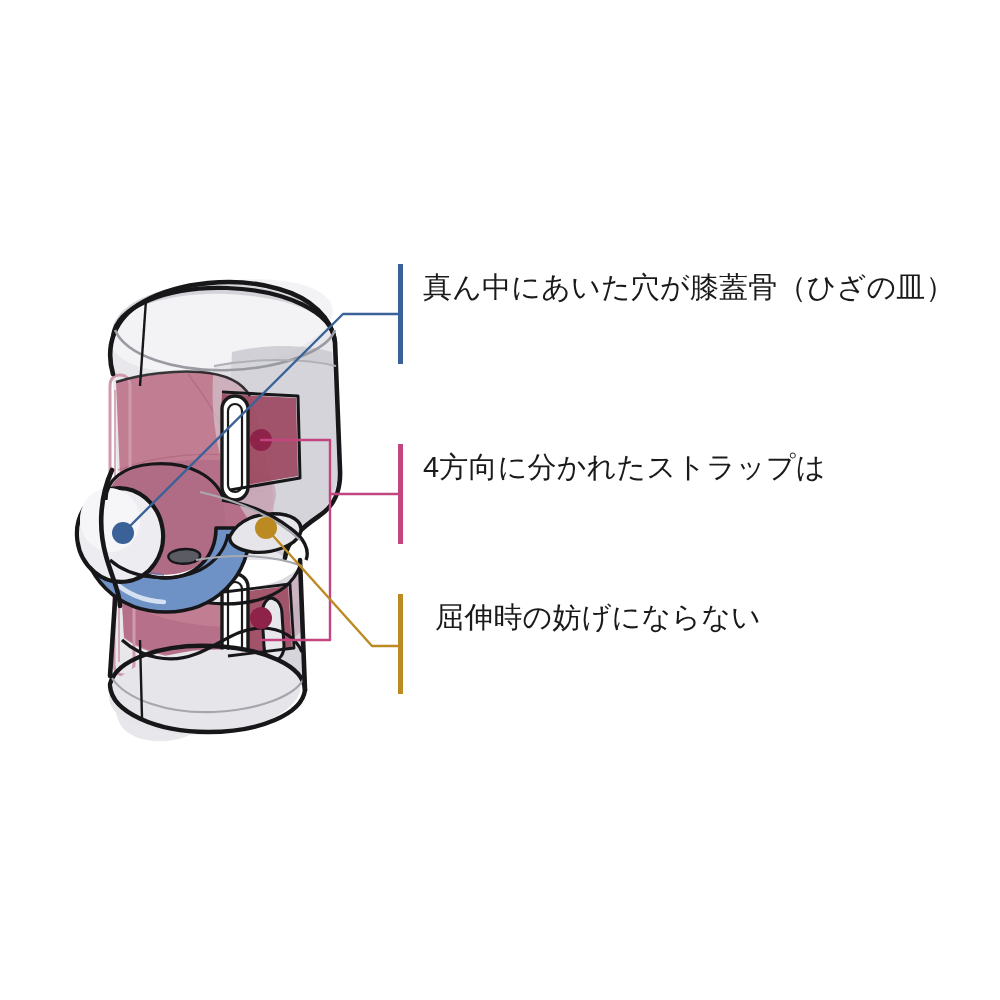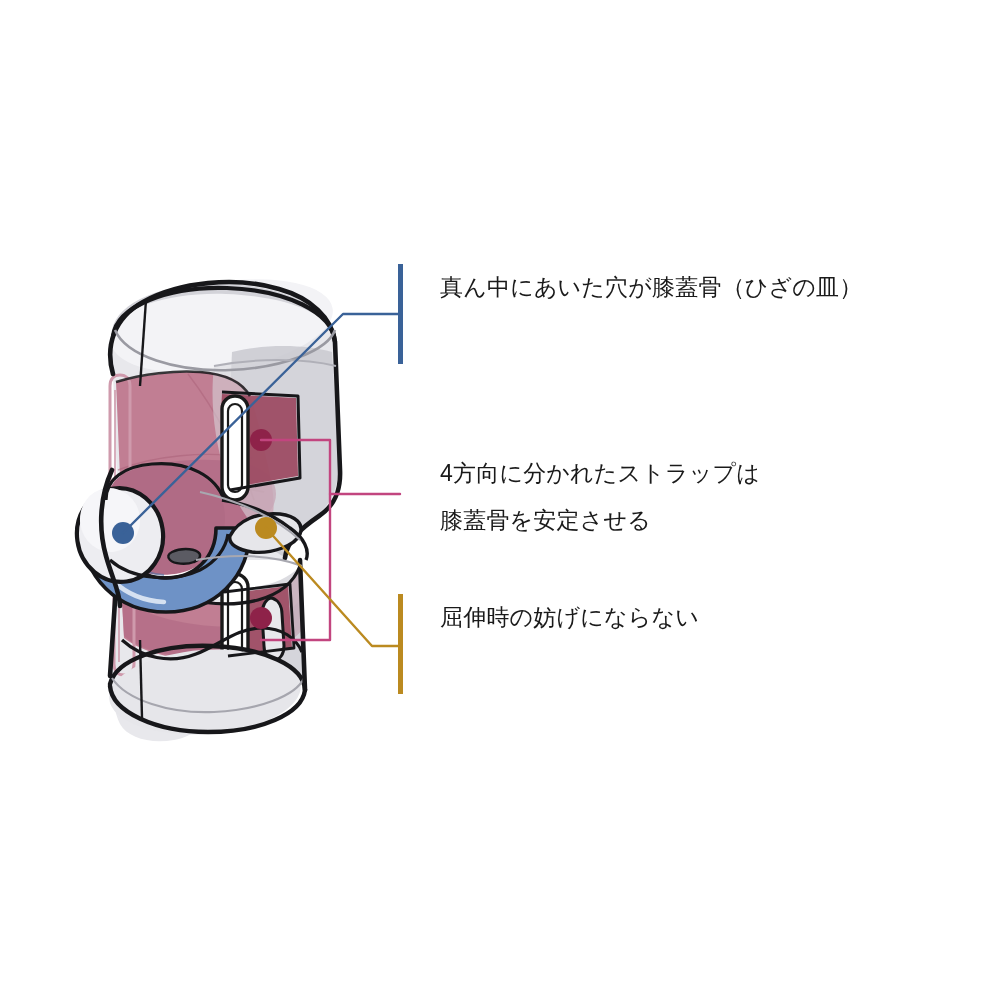--- a/index.html
+++ b/index.html
@@ -31,33 +31,33 @@
     position: absolute;
     display: flex;
     align-items: stretch;
   }
   .accent-bar {
     width: 5px;
     flex: 0 0 5px;
     border-radius: 0px;
   }
   .callout-text {
-    padding-left: 37px;
-    font-size: 23px;
+    padding-left: 20px;
+    font-size: 29px;
     line-height: 47px;
     color: #1a1a1a;
     letter-spacing: 0.2px;
     white-space: nowrap;
   }
   .callout-line {
     display: block;
   }
   #callout-1 { left: 398px; top: 264px; height: 100px; }
-  #callout-2 { left: 398px; top: 444px; height: 100px; align-items: flex-end; }
-  #callout-3 { left: 398px; top: 594px; height: 100px; }
+  #callout-2 { left: 398px; top: 444px; height: 100px; }
+  #callout-3 { left: 398px; top: 594px; height: 100px; gap: 12px; }
 </style>
 </head>
 <body style="background: rgb(255, 255, 255);">
 
 <div id="stage">
 
   <svg id="figure" viewBox="0 0 1000 1000" xmlns="http://www.w3.org/2000/svg">
     <defs>
       <clipPath id="braceClip">
         <path d="M112,372
@@ -373,21 +373,20 @@
     <div class="accent-bar" style="background:#3a6298;"></div>
     <div class="callout-text">
       <span class="callout-line">真ん中にあいた穴が膝蓋骨（ひざの皿）</span>
     </div>
   </div>
 
   <div class="callout" id="callout-2">
     <div class="accent-bar" style="background:#c2457f;"></div>
     <div class="callout-text">
       <span class="callout-line">4方向に分かれたストラップは</span>
-      <span class="callout-line">膝蓋骨を安定させる</span>
     </div>
   </div>
 
   <div class="callout" id="callout-3">
     <div class="accent-bar" style="background:#bb8a20;"></div>
     <div class="callout-text">
       <span class="callout-line">屈伸時の妨げにならない</span>
     </div>
   </div>
 

